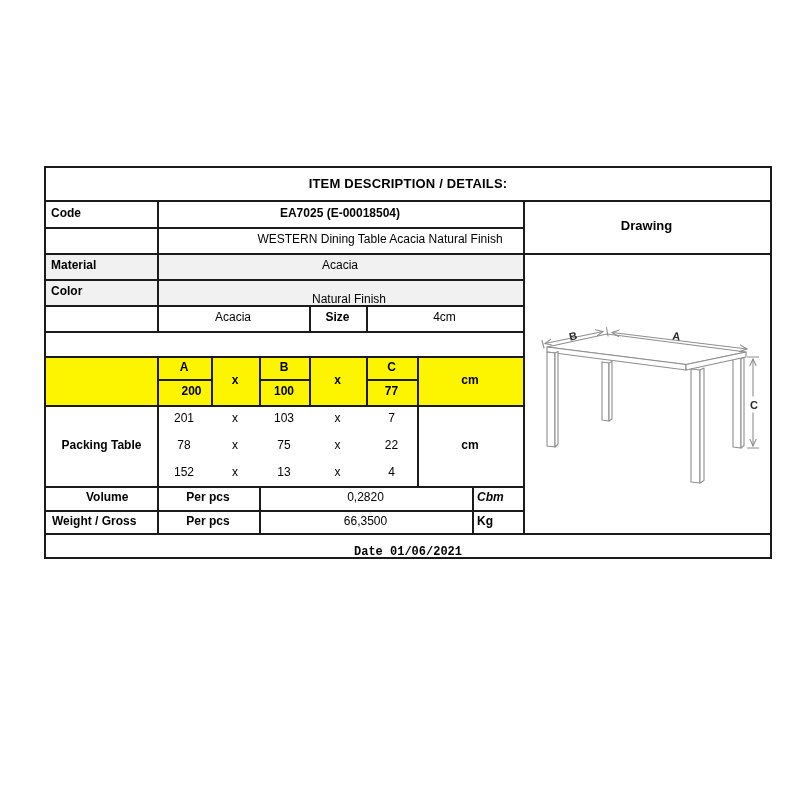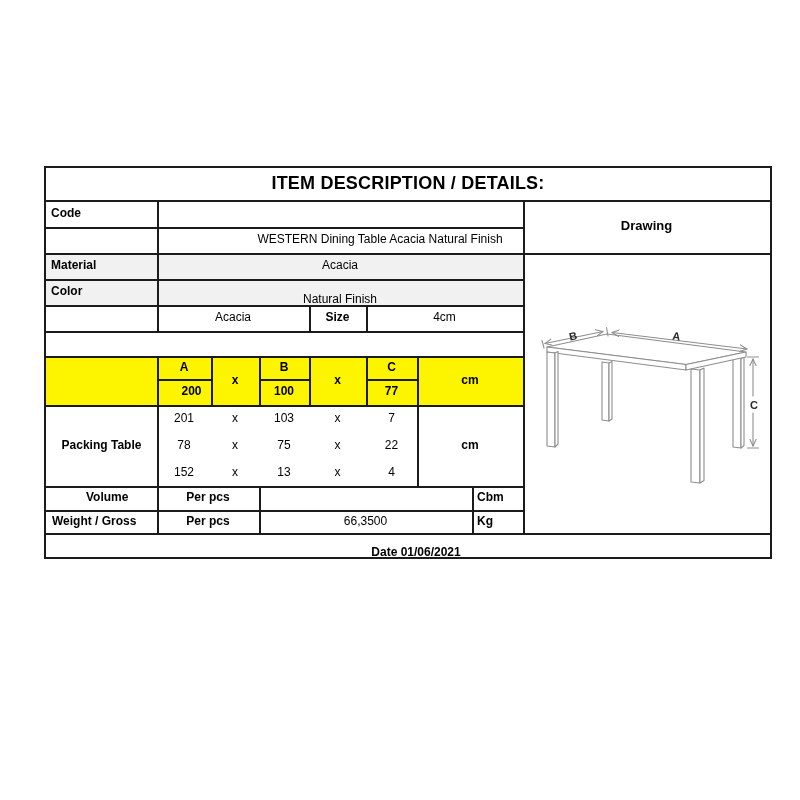--- a/index.html
+++ b/index.html
@@ -11,21 +11,21 @@
   #sheet{
     position:absolute;left:44px;top:166px;width:728px;height:393px;
     border:2px solid #1b1b1b;box-sizing:border-box;background:#fff;
   }
   .cell{
     position:absolute;display:flex;align-items:center;justify-content:center;
     font-size:12px;line-height:1.1;white-space:nowrap;box-sizing:border-box;
   }
   .b{font-weight:bold;}
   .lft{justify-content:flex-start;padding-left:5px;}
-  .title{font-size:18px;letter-spacing:.2px;border-radius:13px;}
+  .title{font-size:13px;letter-spacing:.2px;border-radius:13px;}
   .hl{position:absolute;height:2px;background:#1b1b1b;}
   .vl{position:absolute;width:2px;background:#1b1b1b;}
   .band{position:absolute;}
 </style>
 </head>
 <body>
 
 <div id="sheet">
 
   <div class="band" style="left:0;top:85px;width:477px;height:26px;background:#f1f1f1;"></div>
@@ -57,28 +57,29 @@
   <div class="vl" style="left:263px;top:188px;height:49px;"></div>
   <div class="vl" style="left:320px;top:188px;height:49px;"></div>
   <div class="vl" style="left:371px;top:188px;height:130px;"></div>
   <div class="vl" style="left:213px;top:318px;height:47px;"></div>
   <div class="vl" style="left:426px;top:318px;height:47px;"></div>
   <div class="vl" style="left:477px;top:32px;height:333px;"></div>
 
   <div class="cell b title" style="left:0;top:0;width:724px;height:32px;">ITEM DESCRIPTION / DETAILS:</div>
 
   <div class="cell b lft" style="left:0;top:32px;width:111px;height:27px;">Code</div>
+  <div class="cell b" style="left:111px;top:32px;width:366px;height:27px;">EA7025 (E-00018504)</div>
 
   <div class="cell" style="left:111px;top:59px;width:366px;height:26px;margin-left:40px;">WESTERN Dining Table Acacia Natural Finish</div>
 
   <div class="cell b lft" style="left:0;top:85px;width:111px;height:26px;">Material</div>
   <div class="cell" style="left:111px;top:85px;width:366px;height:26px;">Acacia</div>
 
   <div class="cell b lft" style="left:0;top:111px;width:111px;height:26px;">Color</div>
-  <div class="cell" style="left:111px;top:111px;width:366px;height:42px;text-align:right;">Natural Finish</div>
+  <div class="cell" style="left:120px;top:111px;width:366px;height:42px;text-align:right;">Natural Finish</div>
 
   <div class="cell" style="left:111px;top:137px;width:152px;height:26px;">Acacia</div>
   <div class="cell b" style="left:263px;top:137px;width:57px;height:26px;">Size</div>
   <div class="cell" style="left:320px;top:137px;width:157px;height:26px;">4cm</div>
 
   <div class="cell b" style="left:111px;top:188px;width:54px;height:23px;">A</div>
   <div class="cell b" style="left:111px;top:211px;width:54px;height:26px;padding-left:15px;">200</div>
   <div class="cell b" style="left:165px;top:188px;width:48px;height:49px;">x</div>
   <div class="cell b" style="left:213px;top:188px;width:50px;height:23px;">B</div>
   <div class="cell b" style="left:213px;top:211px;width:50px;height:26px;border-radius:10px;">100</div>
@@ -104,28 +105,29 @@
   <div class="cell" style="left:111px;top:291px;width:54px;height:27px;">152</div>
   <div class="cell" style="left:165px;top:291px;width:48px;height:27px;">x</div>
   <div class="cell" style="left:213px;top:291px;width:50px;height:27px;">13</div>
   <div class="cell" style="left:263px;top:291px;width:57px;height:27px;">x</div>
   <div class="cell" style="left:320px;top:291px;width:51px;height:27px;">4</div>
 
   <div class="cell b" style="left:371px;top:237px;width:106px;height:81px;">cm</div>
 
   <div class="cell b lft" style="left:0;top:318px;width:111px;height:24px;padding-left:40px;">Volume</div>
   <div class="cell b" style="left:111px;top:318px;width:102px;height:24px;">Per pcs</div>
-  <div class="cell b lft" style="left:426px;top:318px;width:51px;height:24px;">Cbm</div>
+  <div class="cell" style="left:213px;top:318px;width:213px;height:24px;">0,2820</div>
+  <div class="cell b lft" style="left:426px;top:318px;width:51px;height:24px;font-style:italic;">Cbm</div>
 
   <div class="cell b lft" style="left:1px;top:342px;width:92px;height:23px;">Weight / Gross</div>
   <div class="cell b" style="left:111px;top:342px;width:102px;height:23px;">Per pcs</div>
   <div class="cell" style="left:213px;top:342px;width:213px;height:23px;">66,3500</div>
   <div class="cell b lft" style="left:426px;top:342px;width:51px;height:23px;">Kg</div>
 
-  <div class="cell b" style="left:8px;top:365px;width:724px;height:40px;">Date 01/06/2021</div>
+  <div class="cell b" style="left:0;top:365px;width:724px;height:40px;font-family:Liberation Mono, monospace;">Date 01/06/2021</div>
 
   <div class="cell b" style="left:477px;top:32px;width:247px;height:53px;font-size:13px;">Drawing</div>
 
   <svg width="240" height="190" viewBox="0 0 240 190" style="position:absolute;left:482px;top:152px;" fill="none" stroke="#8e8e8e" stroke-width="1.1" stroke-linejoin="round" stroke-linecap="round">
     <defs>
       <marker id="ah" markerWidth="9" markerHeight="8" refX="6.5" refY="3.5" orient="auto-start-reverse">
         <path d="M0,0.5 L6.5,3.5 L0,6.5" fill="none" stroke="#8e8e8e" stroke-width="1"></path>
       </marker>
     </defs>
 

